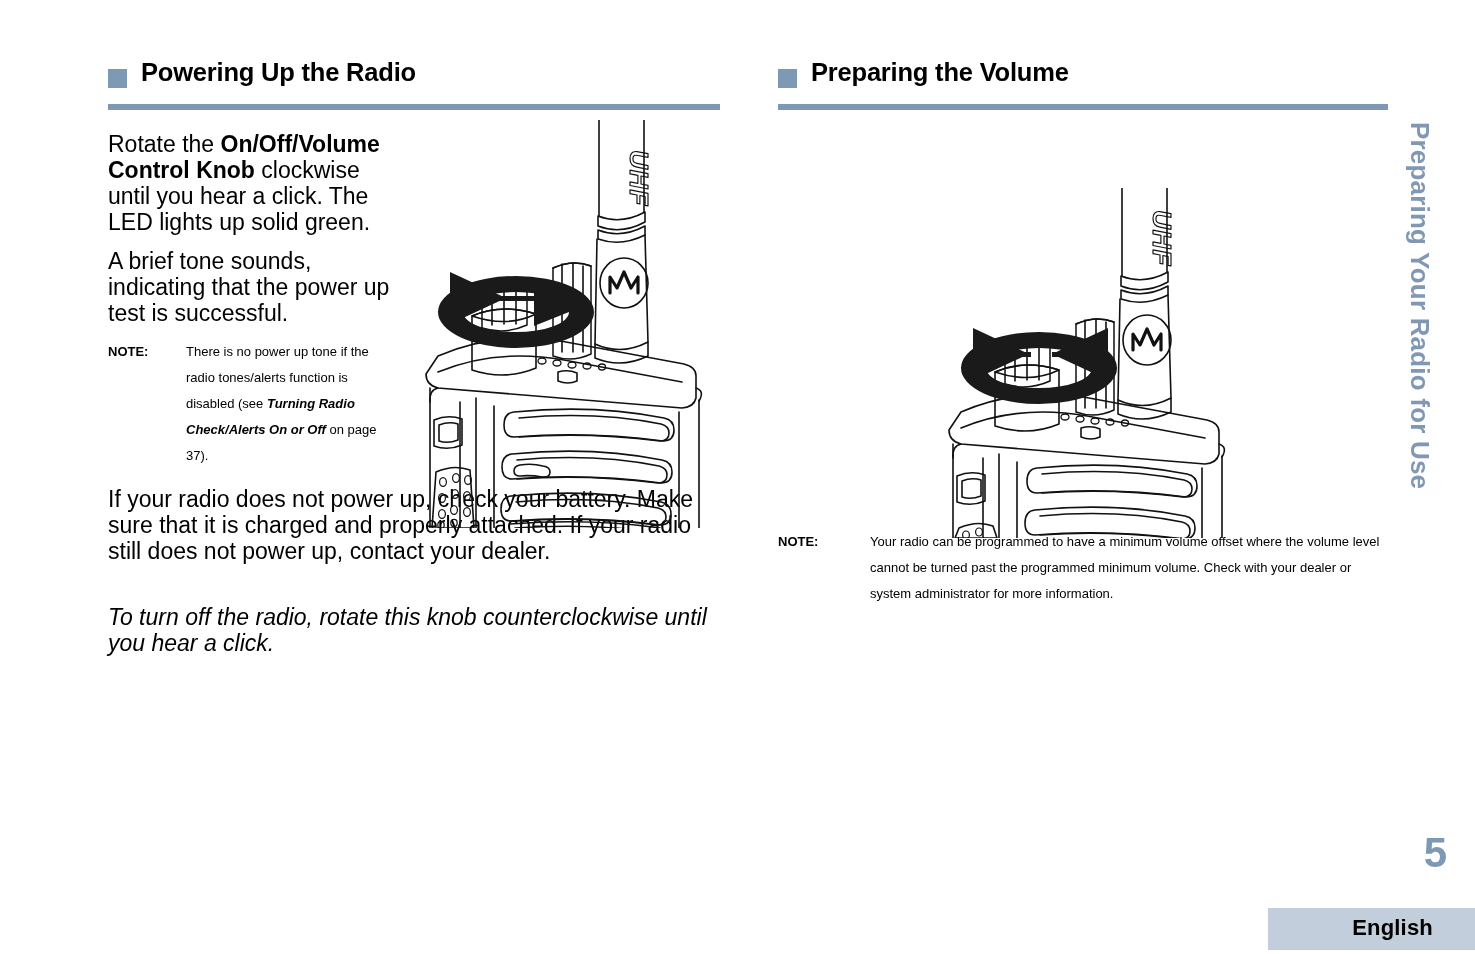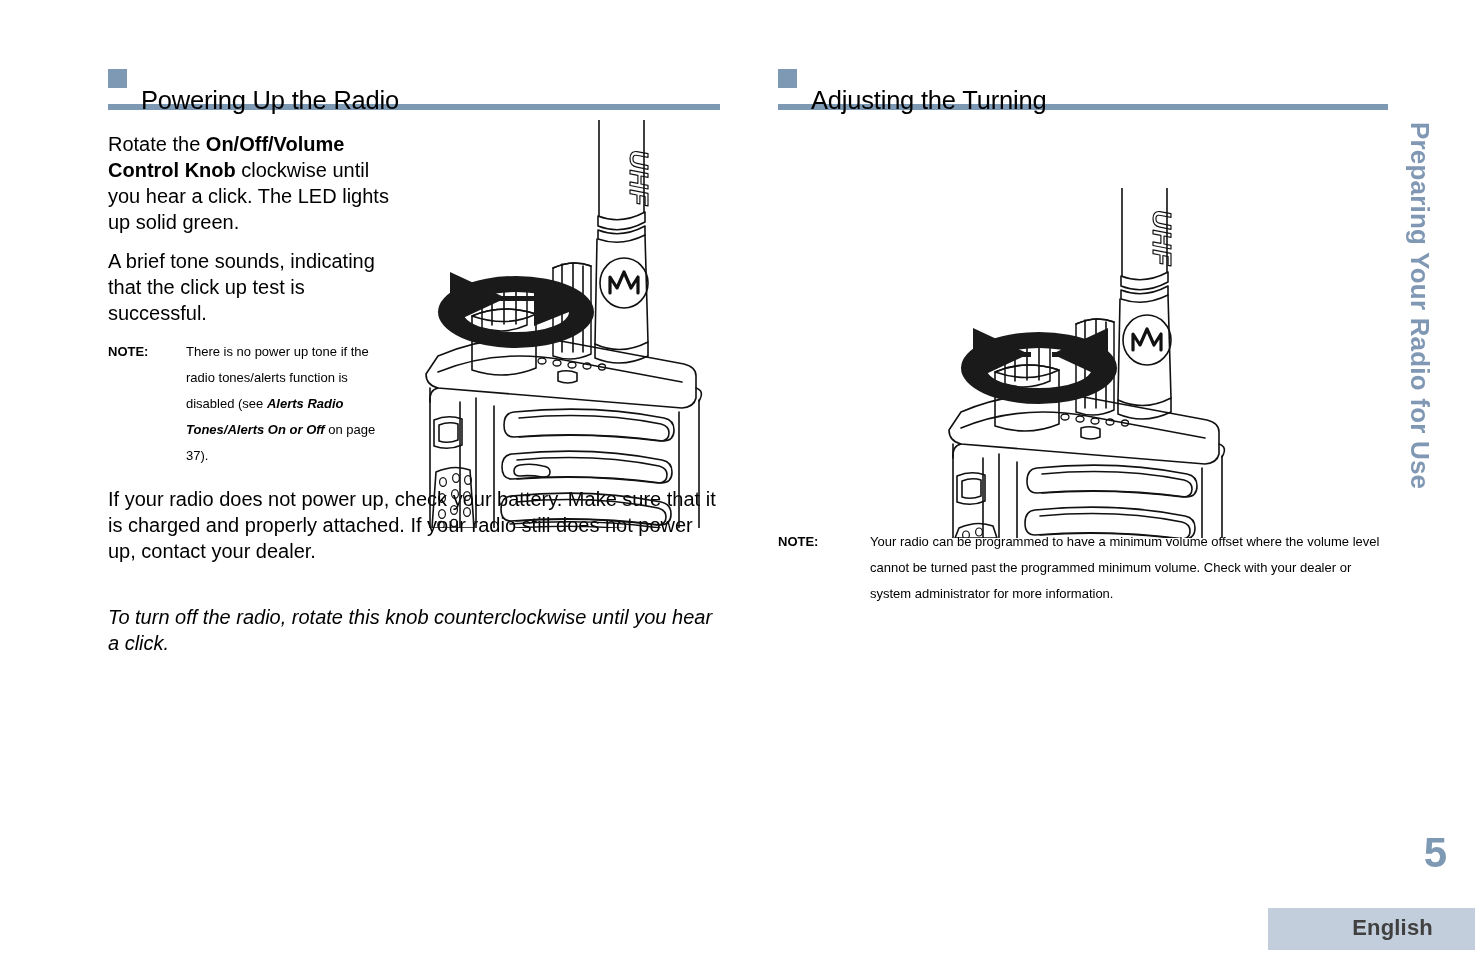--- a/index.html
+++ b/index.html
@@ -36,38 +36,37 @@
     top: 11px;
     width: 19px;
     height: 19px;
     background: #7e99b4;
   }
   .head-title {
     position: absolute;
     left: 33px;
     top: 0;
     font-size: 25.5px;
-    font-weight: normal;
+    font-weight: bold;
     letter-spacing: -0.2px;
     white-space: nowrap;
-    margin-top: 28px;
   }
   .head-rule {
     height: 6px;
     background: #7e99b4;
     margin-top: 0px;
     margin-bottom: 21px;
   }
   #col-left .head-rule  { width: 612px; }
   #col-right .head-rule { width: 610px; }
 
   
   p.body {
     margin: 0 0 13px 0;
-    font-size: 20px;
+    font-size: 23px;
     line-height: 26px;
   }
   p.body.narrow { width: 290px; }
   p.body.italic { font-style: italic; }
   p.body.spaced-above { margin-top: 40px; }
   .b { font-weight: bold; }
   .bi { font-weight: bold; font-style: italic; }
 
   
   .note {
@@ -137,42 +136,42 @@
     width: 207px;
     height: 42px;
     background: #c3cedc;
   }
   #language-band .lang-text {
     position: absolute;
     right: 42px;
     top: 7px;
     font-size: 22px;
     font-weight: bold;
-    color: #404040;
+    color: #000000;
     letter-spacing: 0.2px;
   }
 </style>
 </head>
 <body>
 
 <div class="column" id="col-left">
 
   <div class="section-head">
     <span class="head-marker"></span>
     <span class="head-title">Powering Up the Radio</span>
   </div>
   <div class="head-rule"></div>
 
   <p class="body narrow"><span>Rotate the </span><span class="b">On/Off/Volume Control Knob</span><span> clockwise until you hear a click. The LED lights up solid green.</span></p>
 
-  <p class="body narrow">A brief tone sounds, indicating that the click up test is successful.</p>
+  <p class="body narrow">A brief tone sounds, indicating that the power up test is successful.</p>
 
   <div class="note left-note">
     <span class="note-label">NOTE:</span>
-    <span class="note-text"><span>There is no power up tone if the radio tones/alerts function is disabled (see </span><span class="bi">Alerts Radio Tones/Alerts On or Off</span><span> on page 37).</span></span>
+    <span class="note-text"><span>There is no power up tone if the radio tones/alerts function is disabled (see </span><span class="bi">Turning Radio Check/Alerts On or Off</span><span> on page 37).</span></span>
   </div>
 
   <p class="body" style="margin-top:17px;">If your radio does not power up, check your battery. Make sure that it is charged and properly attached. If your radio still does not power up, contact your dealer.</p>
 
   <p class="body italic spaced-above">To turn off the radio, rotate this knob counterclockwise until you hear a click.</p>
 </div>
 
 <div class="radio-figure" id="figure-left">
   <svg width="300" height="408" viewBox="0 0 300 408" xmlns="http://www.w3.org/2000/svg">
     <g fill="none" stroke="#111" stroke-width="1.6" stroke-linejoin="round" stroke-linecap="round">
@@ -269,21 +268,21 @@
 
       <rect x="78" y="176" width="48" height="5" fill="#1a1a1a"></rect>
     </g>
   </svg>
 </div>
 
 <div class="column" id="col-right">
 
   <div class="section-head">
     <span class="head-marker"></span>
-    <span class="head-title">Adjusting the Turning</span>
+    <span class="head-title">Preparing the Volume</span>
   </div>
   <div class="head-rule"></div>
 
 
   <div style="height:370px;"></div>
 
 
   <div class="note right-note">
     <span class="note-label">NOTE:</span>
     <span class="note-text">Your radio can be programmed to have a minimum volume offset where the volume level cannot be turned past the programmed minimum volume. Check with your dealer or system administrator for more information.</span>

